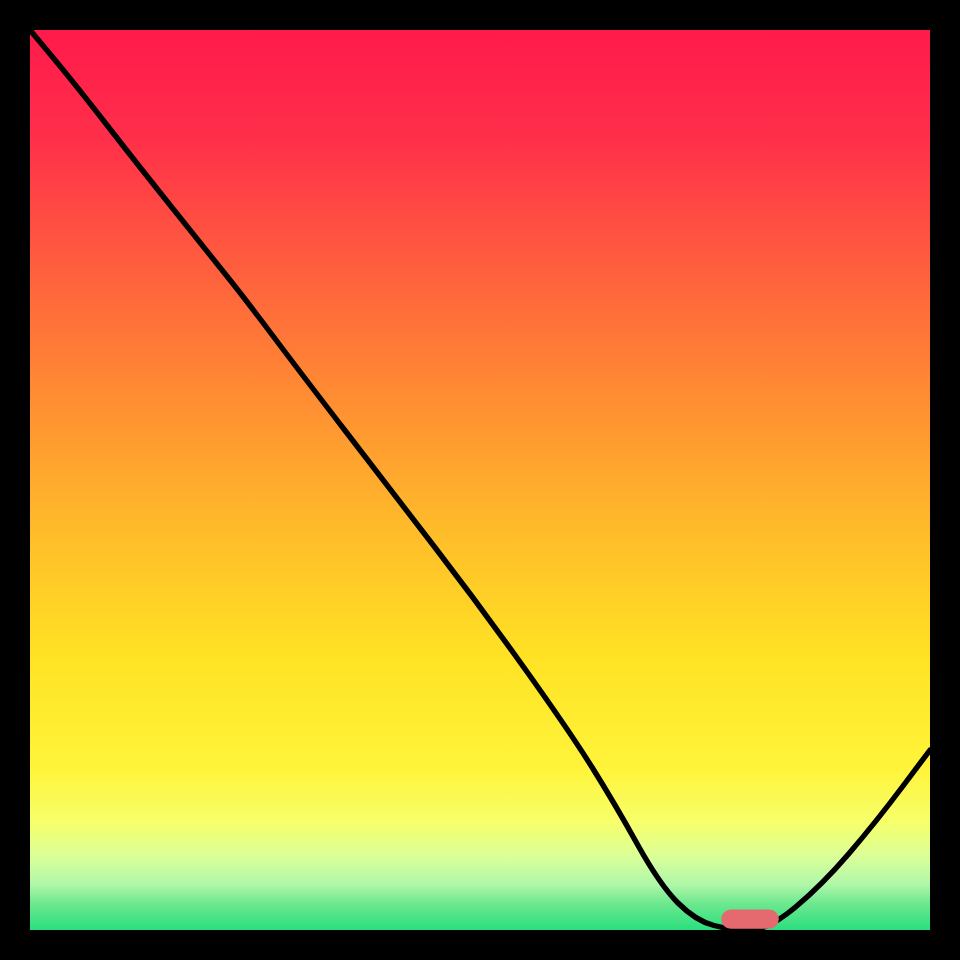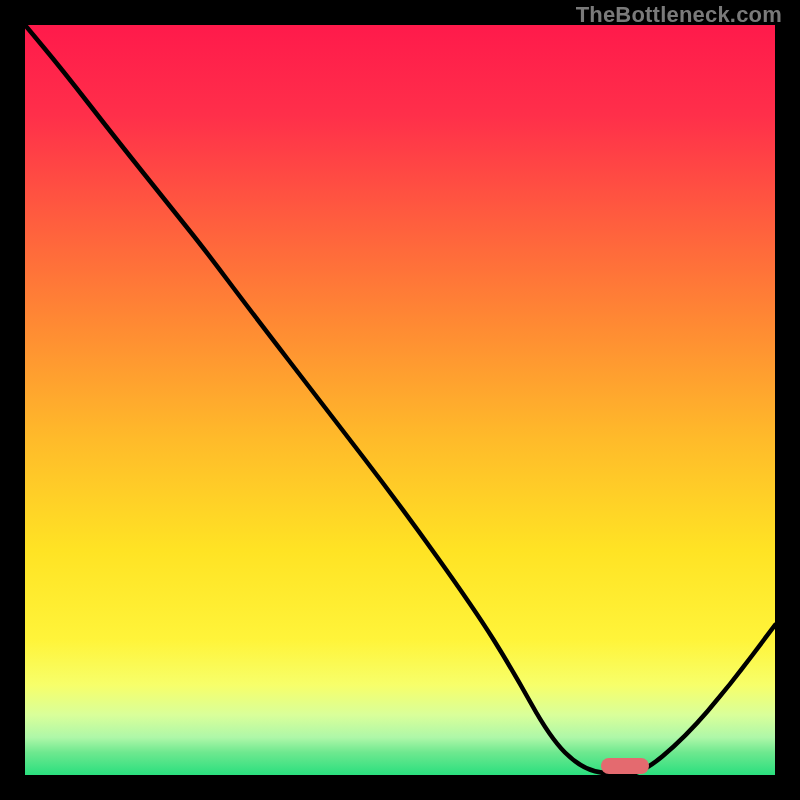--- a/index.html
+++ b/index.html
@@ -46,21 +46,20 @@
     position: absolute;
     width: 48px;
     height: 16px;
     border-radius: 8px;
   }
 </style>
 </head>
 <body>
 
 <div class="frame">
-  <div class="watermark">TheBottleneck.com</div>
   <div class="plot" id="plot">
     <div class="gradient" id="gradient" style="background: linear-gradient(rgb(255, 26, 75) 0%, rgb(255, 47, 74) 12%, rgb(255, 90, 63) 25%, rgb(255, 138, 51) 40%, rgb(255, 186, 42) 55%, rgb(255, 227, 36) 70%, rgb(255, 244, 58) 82%, rgb(247, 255, 106) 88%, rgb(217, 255, 154) 92%, rgb(174, 247, 168) 95%, rgb(110, 232, 143) 97%, rgb(42, 223, 126) 100%);"></div>
     <svg class="curve" id="curve-svg" viewBox="0 0 750 750" preserveAspectRatio="none">
       <path id="curve-path" fill="none" stroke-width="4.5" stroke-linejoin="round" stroke-linecap="round" d="M 0 0 Q 0 0 18.75 22.5 Q 37.5 45 63.75 78.75 Q 90 112.5 120 150 Q 150 187.5 165 206.25 Q 180 225 202.5 255 Q 225 285 262.5 333.75 Q 300 382.5 337.5 431.25 Q 375 480 412.5 532.5 Q 450 585 468.75 615 Q 487.5 645 506.25 678.75 Q 525 712.5 540 727.5 Q 555 742.5 570 746.25 Q 585 750 600 750 Q 615 750 637.5 731.25 Q 660 712.5 682.5 686.25 Q 705 660 727.5 630 T 750 600" stroke="#000000"></path>
     </svg>
     <div class="marker" id="marker" style="width: 48px; height: 15.75px; left: 576px; top: 733.125px; background: rgb(228, 106, 111);"></div>
   </div>
 </div>
 
 </body></html>

